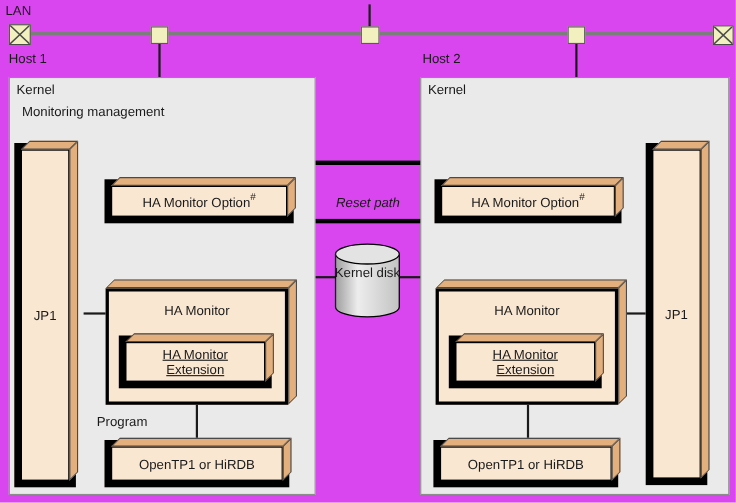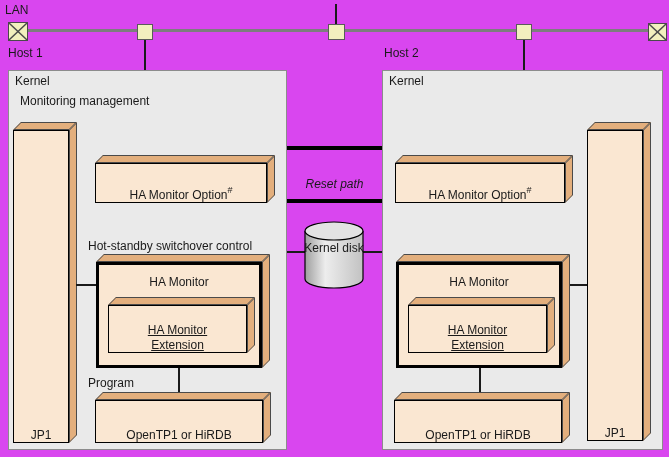--- a/index.html
+++ b/index.html
@@ -14,22 +14,22 @@
 
   
   .lan-line{position:absolute;background:#7d7d7d;}
   .term{position:absolute;background:#F2F0BE;border:1px solid #4a4a4a;box-sizing:border-box;}
   .node{position:absolute;background:#F2F0BE;border:1px solid #5a5a5a;box-sizing:border-box;}
   .vline{position:absolute;background:#1a1a1a;}
   .hline{position:absolute;background:#1a1a1a;}
   .path-line{position:absolute;background:#000000;}
 
   
-  .slab{position:absolute;background:#FAE7D2;border:1px solid #000000;box-sizing:border-box;
-        display:flex;align-items:flex-end;justify-content:center;text-align:center;}
+  .slab{position:absolute;background:#FAE7D2;border:7px solid #000000;box-sizing:border-box;
+        display:flex;align-items:center;justify-content:center;text-align:center;}
   .slab::before{content:"";position:absolute;left:-1px;top:-9px;width:calc(100% + 2px);height:8px;
         background:#E3AF7D;border:1px solid #4a4a4a;box-sizing:border-box;
         transform:skewX(-45deg);transform-origin:0 100%;}
   .slab::after{content:"";position:absolute;left:calc(100% + 1px);top:-1px;width:8px;height:calc(100% + 2px);
         background:#E3AF7D;border:1px solid #4a4a4a;box-sizing:border-box;
         transform:skewY(-45deg);transform-origin:0 0;}
   .slab.thick{border:3px solid #000000;}
   .slab.thick::before{left:-3px;top:-11px;width:calc(100% + 6px);}
   .slab.thick::after{left:calc(100% + 3px);top:-3px;height:calc(100% + 6px);}
   .slab.top-text{align-items:flex-start;padding-top:10px;}
@@ -79,21 +79,20 @@
   <div class="lbl" style="left:20px;top:94px;">Monitoring management</div>
 
   <div class="slab" style="left:13px;top:130px;width:56px;height:313px;">
     <span>JP1</span>
   </div>
 
   <div class="slab" style="left:95px;top:163px;width:172px;height:40px;">
     <span><span>HA Monitor Option</span><sup>#</sup></span>
   </div>
 
-  <div class="lbl" style="left:88px;top:239px;">Hot-standby switchover control</div>
 
   <div class="slab thick top-text" style="left:96px;top:262px;width:166px;height:106px;">
     <span>HA Monitor</span>
   </div>
   <div class="slab" style="left:108px;top:305px;width:139px;height:48px;z-index:3;">
     <span class="wrap-narrow">HA Monitor Extension</span>
   </div>
 
   <div class="hline" style="left:76px;top:284px;width:20px;height:2px;"></div>
   <div class="vline" style="left:178px;top:368px;width:2px;height:32px;"></div>

